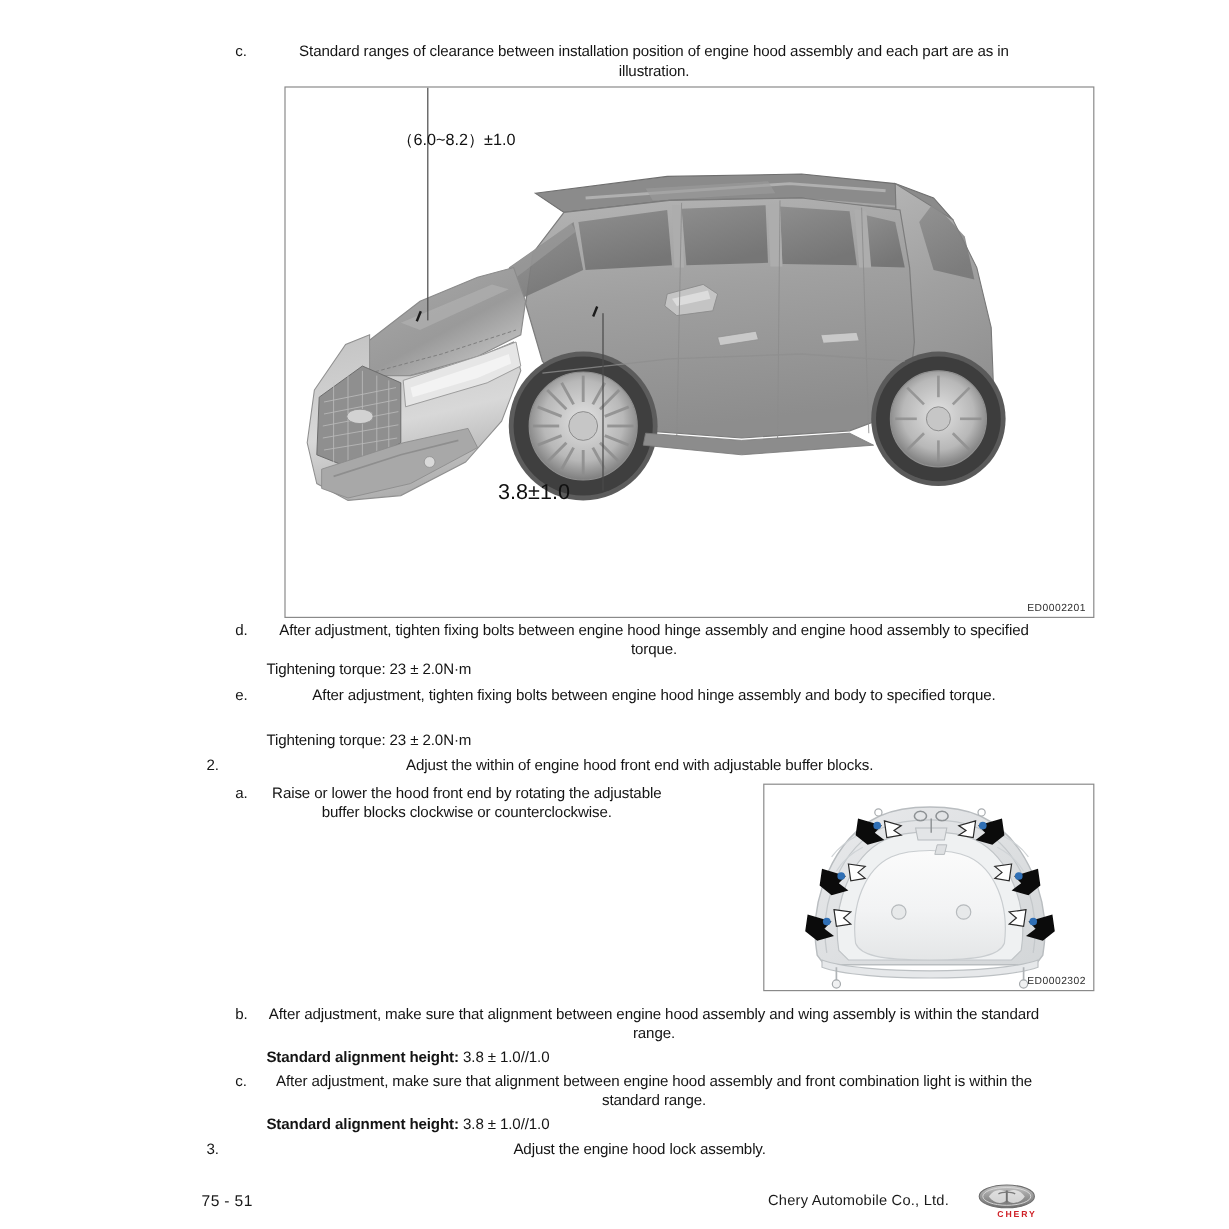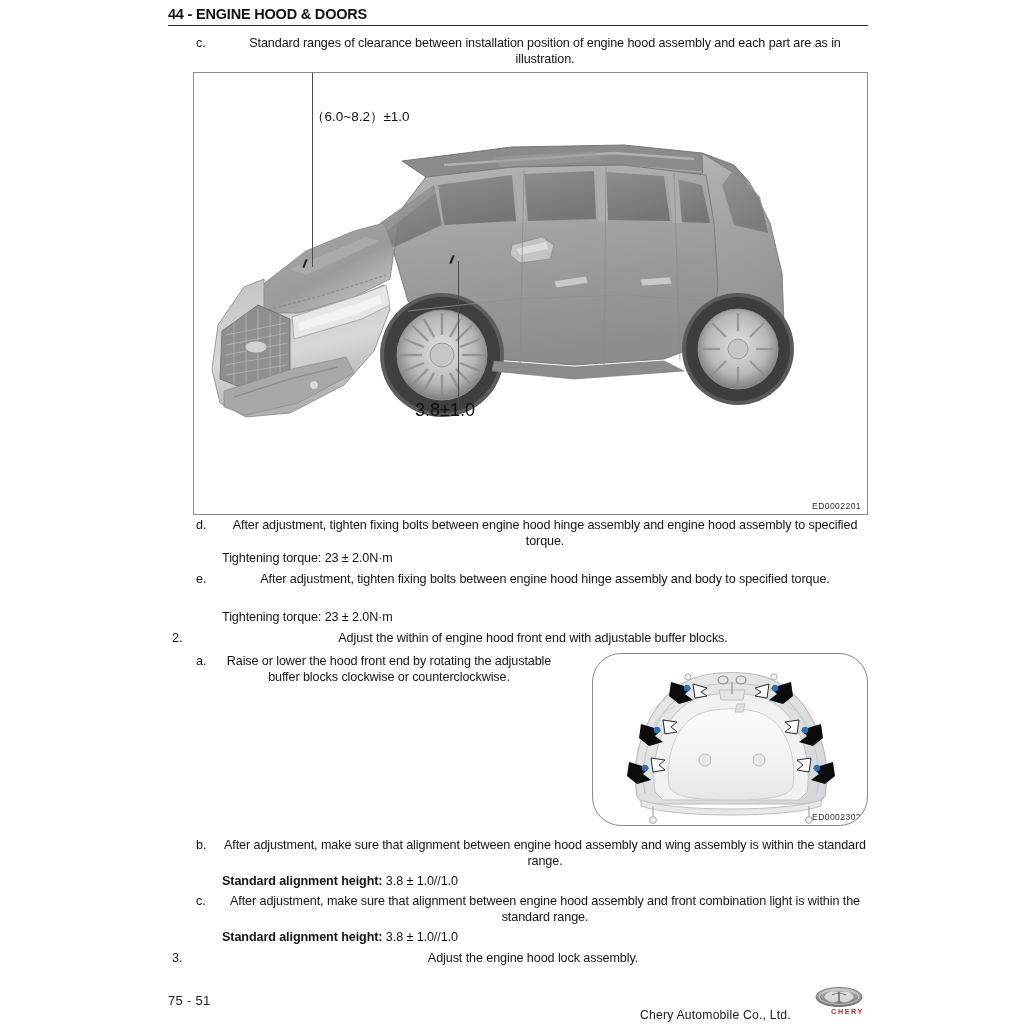--- a/index.html
+++ b/index.html
@@ -65,33 +65,35 @@
     padding-left: 26px;
   }
   .bold { font-weight: 700; text-align: center; }
 
   
   .figbox {
     position: absolute;
     border: 1.1px solid #8a8a8a;
     background: #fff;
     overflow: hidden;
+    margin-left: 44px;
   }
   .fig-id {
     position: absolute;
     right: 6px; bottom: 3px;
     font-size: 8.6px;
     letter-spacing: 0.4px;
     color: #2d2d2d;
   }
   .callout {
     position: absolute;
     font-size: 13.5px;
     color: #101010;
     white-space: nowrap;
+    margin-left: 20px;
   }
   .callout-small {
     position: absolute;
     font-size: 18px;
     color: #101010;
     white-space: nowrap;
   }
   .leader {
     position: absolute;
     background: #4a4a4a;
@@ -113,21 +115,20 @@
     letter-spacing: 0.3px;
     color: #1a1a1a;
   }
   .footer-company {
     position: absolute;
     left: 640px; top: 993px;
     font-size: 12.2px;
     letter-spacing: 0.2px;
     color: #1a1a1a;
     white-space: nowrap;
-    margin-top: 15px;
   }
   .logo {
     position: absolute;
     left: 814px; top: 986px;
     width: 50px; height: 30px;
   }
   .logo-word {
     position: absolute;
     left: 0; bottom: 0;
     width: 50px;
@@ -136,24 +137,20 @@
     font-weight: 700;
     letter-spacing: 1.6px;
     color: #cf2026;
   }
 </style>
 </head>
 <body>
 
 <div class="page">
 
-  <div class="header">
-    <div class="header-title">44 - ENGINE HOOD &amp; DOORS</div>
-    <div class="header-rule"></div>
-  </div>
 
   <div class="txt" style="left:196px; top:36px; width:672px;">
     <span class="item">
       <span class="marker">c.</span>
       <span class="item-body">Standard ranges of clearance between installation position of engine hood assembly and each part are as in illustration.</span>
     </span>
   </div>
 
   <div class="figbox" style="left:193px; top:72px; width:675px; height:443px;">
 
@@ -342,21 +339,21 @@
     </span>
   </div>
 
   <div class="txt" style="left:196px; top:654px; width:360px;">
     <span class="item">
       <span class="marker">a.</span>
       <span class="item-body">Raise or lower the hood front end by rotating the adjustable buffer blocks clockwise or counterclockwise.</span>
     </span>
   </div>
 
-  <div class="figbox" style="left:592px; top:653px; width:276px; height:173px;border-radius:29px;">
+  <div class="figbox" style="left:592px; top:653px; width:276px; height:173px;">
 
     <svg width="276" height="173" viewBox="0 0 276 173">
       <defs>
         <linearGradient id="hoodPan" x1="0.5" y1="0" x2="0.5" y2="1">
           <stop offset="0%" stop-color="#fbfbfb"></stop>
           <stop offset="55%" stop-color="#f2f3f4"></stop>
           <stop offset="100%" stop-color="#e4e6e7"></stop>
         </linearGradient>
         <linearGradient id="hoodRim" x1="0" y1="0" x2="1" y2="1">
           <stop offset="0%" stop-color="#e9eaec"></stop>

